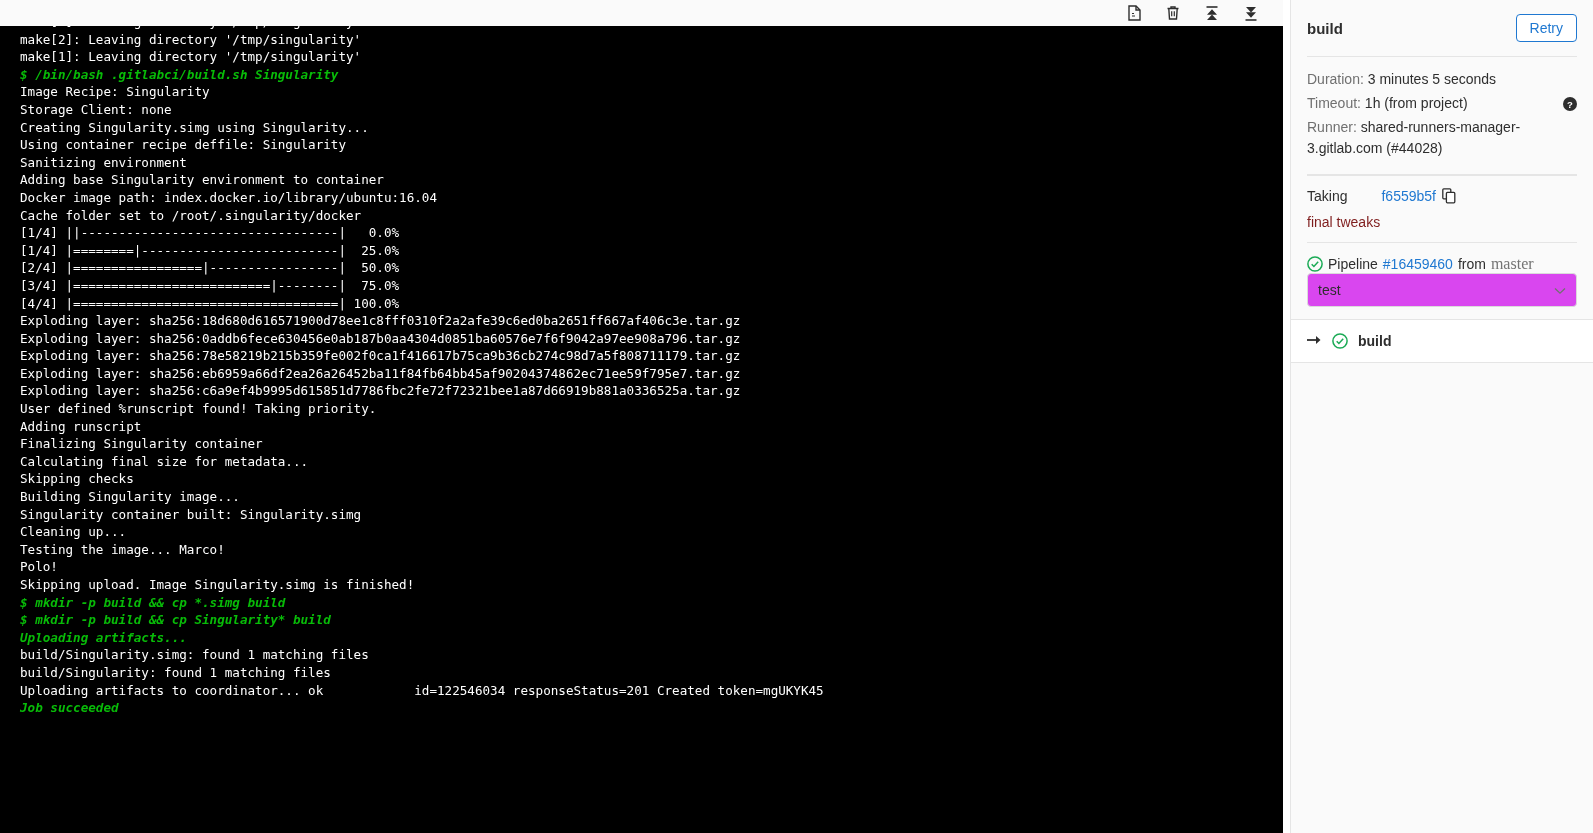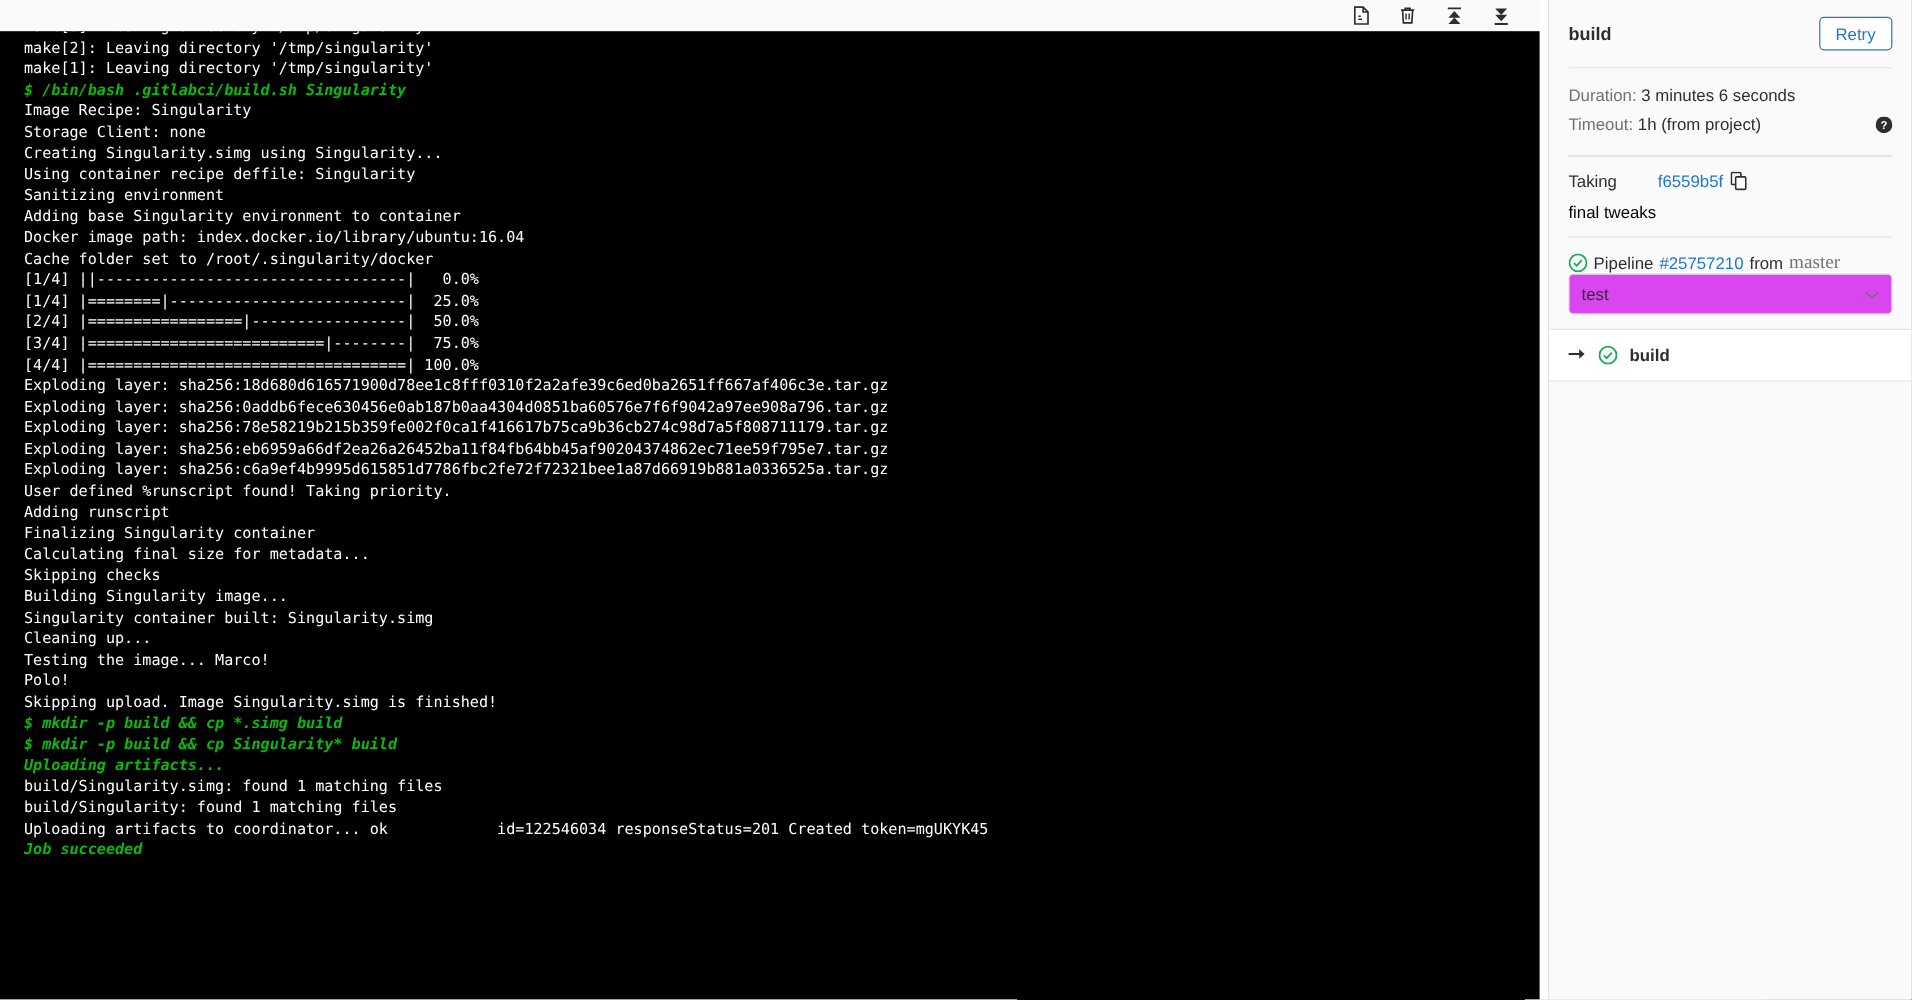--- a/index.html
+++ b/index.html
@@ -158,21 +158,21 @@
 
   .commit-row {
     font-size: 14px;
     display: flex;
     align-items: center;
     gap: 6px;
     margin-bottom: 10px;
   }
   .commit-sha { color: #1f78d1; font-family: "Liberation Sans", sans-serif; cursor: pointer; margin-left: 28px; }
   .copy-icon { width: 14px; height: 16px; cursor: pointer; color: #2e2e2e; }
-  .commit-msg { color: #000000; font-size: 14px; }
+  .commit-msg { color: #7f1d1d; font-size: 14px; }
 
   .pipeline-row {
     display: flex;
     align-items: center;
     gap: 5px;
     font-size: 14px;
     white-space: nowrap;
   }
   .pipe-id { color: #1f78d1; cursor: pointer; }
   .pipe-ref {
@@ -272,31 +272,35 @@
     <div class="sb-header">
       <span class="sb-title">build</span>
       <button class="btn-retry">Retry</button>
     </div>
 
     <div class="sb-divider"></div>
 
     <div class="sb-block">
       <div class="meta-row">
         <span class="meta-label">Duration:</span>
-        <span class="meta-value">3 minutes 6 seconds</span>
+        <span class="meta-value">3 minutes 5 seconds</span>
       </div>
       <div class="meta-row">
         <span class="meta-label">Timeout:</span>
         <span class="meta-value">1h (from project)</span>
         <span class="help-icon">
           <svg width="14" height="14" viewBox="0 0 14 14">
             <circle cx="7" cy="7" r="7" fill="#2e2e2e"></circle>
             <text x="7" y="10.6" font-size="9.5" font-family="Liberation Sans, sans-serif" font-weight="bold" fill="#ffffff" text-anchor="middle">?</text>
           </svg>
         </span>
+      </div>
+      <div class="meta-row">
+        <span class="meta-label">Runner:</span>
+        <span class="meta-value">shared-runners-manager-3.gitlab.com (#44028)</span>
       </div>
     </div>
 
     <div class="sb-divider"></div>
 
 
     <div class="sb-divider"></div>
 
     <div class="sb-block">
       <div class="commit-row">
@@ -316,21 +320,21 @@
 
     <div class="sb-block">
       <div class="pipeline-row">
         <span>
           <svg class="ci-check" viewBox="0 0 16 16" fill="none">
             <circle cx="8" cy="8" r="7.1" stroke="#1aaa55" stroke-width="1.5"></circle>
             <path d="M4.7 8.2l2.2 2.3 4.3-4.7" stroke="#1aaa55" stroke-width="1.5" fill="none"></path>
           </svg>
         </span>
         <span>Pipeline</span>
-        <span class="pipe-id">#25757210</span>
+        <span class="pipe-id">#16459460</span>
         <span>from</span>
         <span class="pipe-ref">master</span>
       </div>
 
       <div class="stage-select">
         <span>test</span>
         <span class="caret">
           <svg width="12" height="8" viewBox="0 0 12 8" fill="none">
             <path d="M1 1.5L6 6.2l5-4.7" stroke="#707070" stroke-width="1.3" fill="none"></path>
           </svg>

